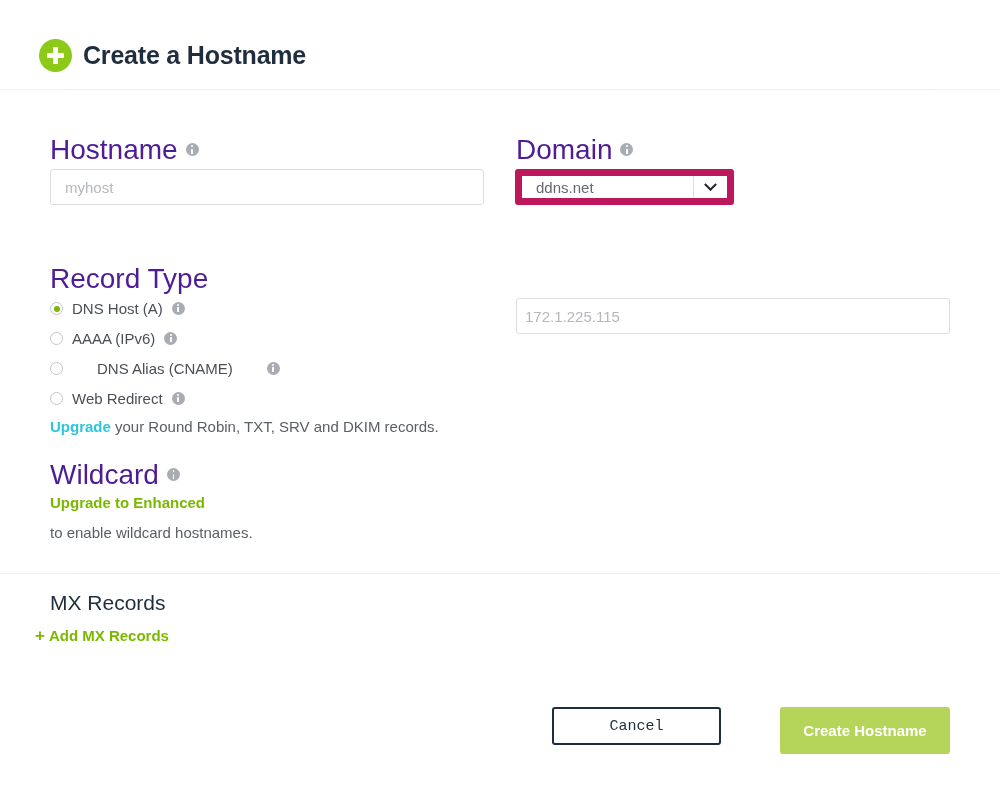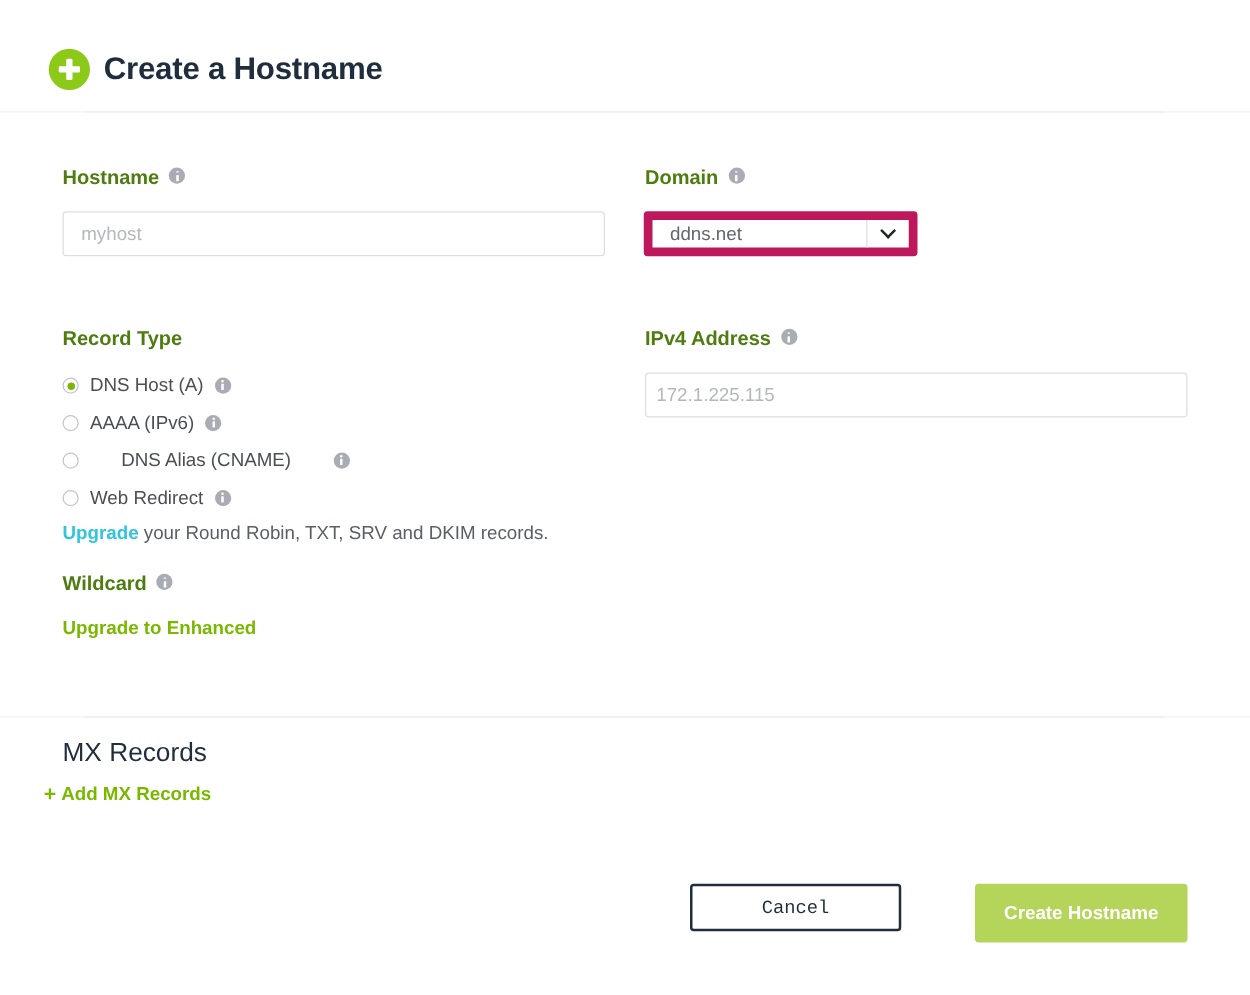--- a/index.html
+++ b/index.html
@@ -41,21 +41,21 @@
     background: #f1f2f4;
   }
   .divider-inner {
     position: absolute; left: 68px; width: 864px; height: 1px;
     background: #eceef0;
   }
 
   
   .field-label {
     position: absolute;
-    font-size: 16px; font-weight: bold; color: #4d7c0f;
+    font-size: 28px; font-weight: normal; color: #4c1d95;
     white-space: nowrap;
   }
   .info-icon {
     display: inline-block; vertical-align: middle;
     width: 13px; height: 13px; border-radius: 50%;
     background: #a9adb3; position: relative; margin-left: 8px; top: -2px;
   }
   .info-icon::before {
     content: ""; position: absolute; left: 5.6px; top: 2.3px;
     width: 1.8px; height: 1.8px; border-radius: 50%; background: #fff;
@@ -212,29 +212,27 @@
     <span class="info-icon"></span>
   </div>
   <div class="radio-row" style="top:390px;">
     <span class="radio"></span>
     <span>Web Redirect</span>
     <span class="info-icon"></span>
   </div>
 
   <div class="manage-line"><span class="manage-link">Upgrade</span><span> your Round Robin, TXT, SRV and DKIM records.</span></div>
 
-  <div class="field-label" style="left:516px; top:263px;">
-    <span>IPv4 Address</span><span class="info-icon"></span>
-  </div>
   <input class="text-input" style="left: 516px; top: 298px; width: 434px; height: 36px; padding-left: 8px;" type="text" placeholder="172.1.225.115">
 
   <div class="field-label" style="left:50px; top:459px;">
     <span>Wildcard</span><span class="info-icon"></span>
   </div>
   <div class="upgrade-link">Upgrade to Enhanced</div>
+  <div class="wildcard-note">to enable wildcard hostnames.</div>
 
   <div class="divider" style="top:573px;"></div>
   <div class="divider-inner" style="top:573px;"></div>
 
   <div class="mx-title">MX Records</div>
   <div class="add-mx">
     <span class="plus-sign">+</span>
     <span>Add MX Records</span>
   </div>
 

